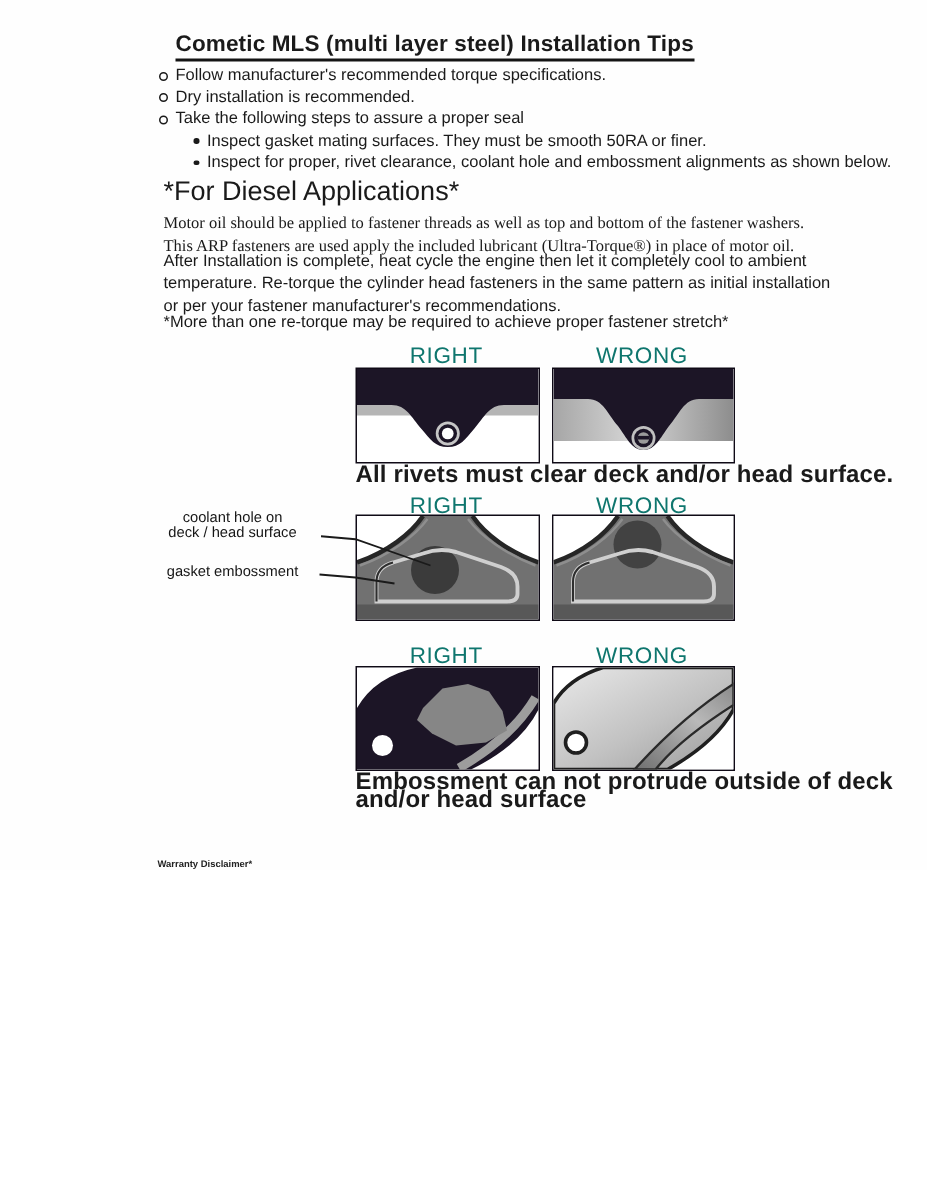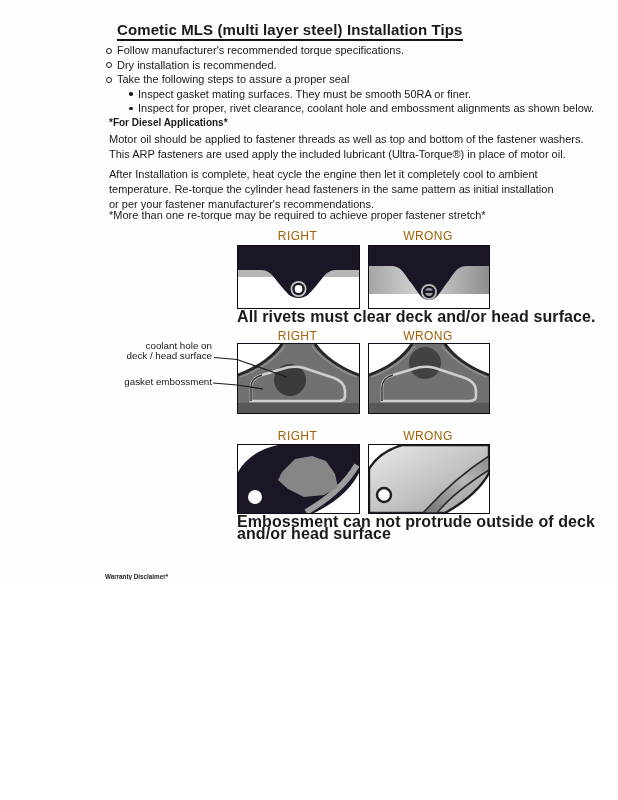--- a/index.html
+++ b/index.html
@@ -17,27 +17,27 @@
   .b-row{position:relative;padding-left:11px;white-space:nowrap;}
   .b-row .ring{
     position:absolute;left:0;top:4.5px;width:4px;height:4px;
     border:1px solid #1a1a1a;border-radius:50%;
   }
   .b-sub{margin-left:21px;}
   .b-sub .dot{
     position:absolute;left:2px;top:5.5px;width:3.6px;height:3.6px;
     background:#1a1a1a;border-radius:50%;
   }
-  .h2{font-size:10px;font-weight:700;}
+  .h2{font-size:18px;font-weight:400;}
   .para{font-size:11px;line-height:15.2px;white-space:nowrap;}
-  .rw-label{font-size:12px;letter-spacing:0.4px;text-align:center;color:#a16207;}
+  .rw-label{font-size:15px;letter-spacing:0.4px;text-align:center;color:#0f766e;}
   .dbox{border:1.6px solid #0f0a16;background:#fff;line-height:0;}
   .dbox svg{display:block;}
   .caption{font-size:16px;font-weight:700;line-height:12.2px;letter-spacing:0.1px;}
-  .side-label{font-size:9.8px;line-height:9.6px;text-align:right;color:#161616;}
+  .side-label{font-size:9.8px;line-height:9.6px;text-align:center;color:#161616;}
   .fineprint{font-size:6.15px;line-height:7.3px;width:397px;color:#222;}
   .fineprint .fp-h{font-weight:700;font-size:6.3px;margin-bottom:7.5px;}
   .fineprint p{margin:0 0 7.3px 0;}
   .fineprint .tight{margin:0;}
   .footer-code{font-size:12px;letter-spacing:0.4px;color:#222;}
   .overlay{pointer-events:none;}
 </style>
 </head>
 <body>
 
@@ -64,21 +64,21 @@
       <span class="dot"></span>
       <span>Inspect gasket mating surfaces.  They must be smooth 50RA or finer.</span>
     </div>
     <div class="b-row b-sub">
       <span class="dot"></span>
       <span>Inspect for proper, rivet clearance, coolant hole and embossment alignments as shown below.</span>
     </div>
   </div>
 
   <div class="abs h2" style="left:109px;top:117px;">*For Diesel Applications*</div>
-  <div class="abs para" style="left:109px;top:132px;">
+  <div class="abs para" style="left:109px;top:142px;font-family:Liberation Serif, serif;">
     <div>Motor oil should be applied to fastener threads as well as top and bottom of the fastener washers.</div>
     <div>This ARP fasteners are used apply the included lubricant (Ultra-Torque®) in place of motor oil.</div>
   </div>
   <div class="abs para" style="left:109px;top:208px;">*More than one re-torque may be required to achieve proper fastener stretch*</div>
   <div class="abs para" style="left:109px;top:167px;">
     <div>After Installation is complete, heat cycle the engine then let it completely cool to ambient</div>
     <div>temperature. Re-torque the cylinder head fasteners in the same pattern as initial installation</div>
     <div>or per your fastener manufacturer's recommendations.</div>
   </div>
 

